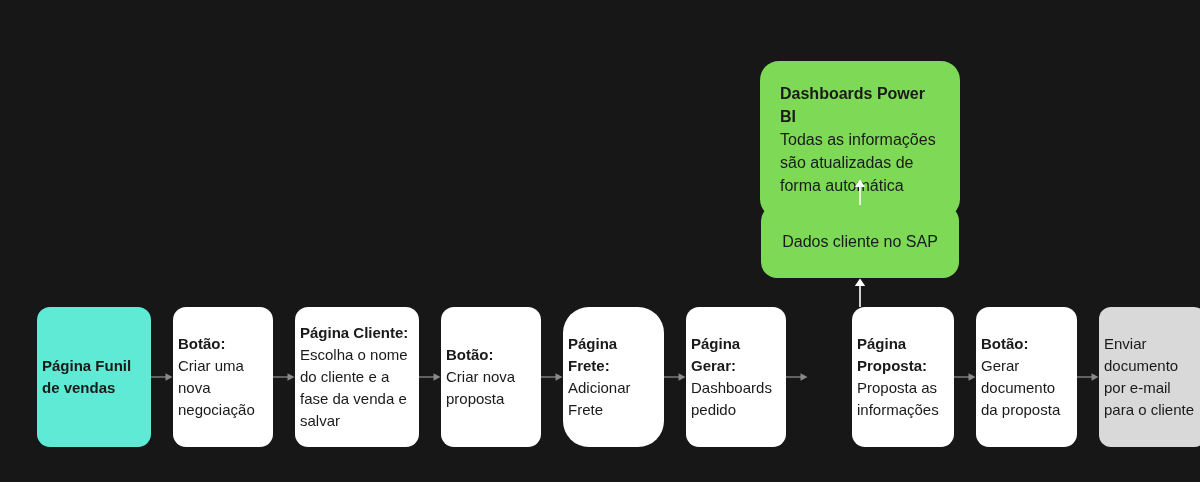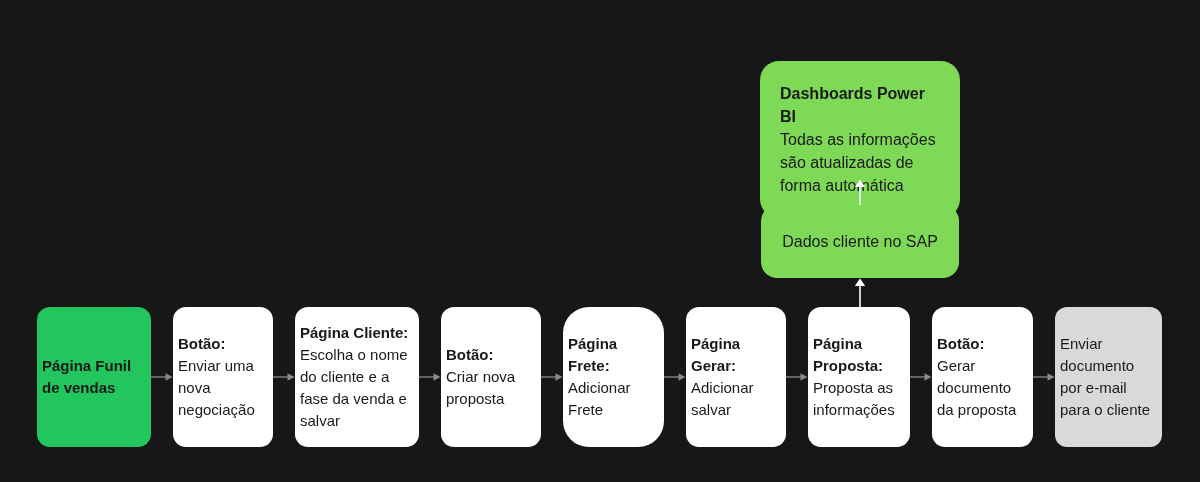--- a/index.html
+++ b/index.html
@@ -31,29 +31,29 @@
     background: #ffffff;
     display: flex;
     flex-direction: column;
     justify-content: center;
     padding: 4px 5px;
     box-sizing: border-box;
     font-size: 15px;
     line-height: 22px;
   }
   .node .t { font-weight: 700; }
-  .node.green { background: #22c55e; }
+  .node.green { background: #5eead4; }
   .node.gray  { background: #D9D9D9; border-radius: 12px; }
   .w0 { width: 114px; }
   .w1 { width: 100px; }
   .w2 { width: 124px; }
   .w3 { width: 100px; }
   .w4 { width: 101px; border-radius: 26px; }
   .w5 { width: 100px; }
-  .w6 { width: 102px; }
+  .w6 { width: 102px; margin-left: 44px; }
   .w7 { width: 101px; }
   .w8 { width: 107px; }
   
   .conn {
     width: 22px;
     display: flex;
     align-items: center;
     justify-content: center;
   }
   .conn svg line { stroke: #8a8a8a; stroke-width: 1.3; }
@@ -137,21 +137,21 @@
 
     <div class="conn">
       <svg width="22" height="12" viewBox="0 0 22 12">
           <line x1="0" y1="6" x2="16" y2="6"></line>
           <path d="M14.5 2.2 L21.5 6 L14.5 9.8 Z"></path>
         </svg>
     </div>
 
     <div class="node w1">
       <div class="t">Botão:</div>
-      <div class="d">Enviar uma nova negociação</div>
+      <div class="d">Criar uma nova negociação</div>
     </div>
 
     <div class="conn">
       <svg width="22" height="12" viewBox="0 0 22 12">
           <line x1="0" y1="6" x2="16" y2="6"></line>
           <path d="M14.5 2.2 L21.5 6 L14.5 9.8 Z"></path>
         </svg>
     </div>
 
     <div class="node w2">
@@ -185,21 +185,21 @@
 
     <div class="conn">
       <svg width="22" height="12" viewBox="0 0 22 12">
           <line x1="0" y1="6" x2="16" y2="6"></line>
           <path d="M14.5 2.2 L21.5 6 L14.5 9.8 Z"></path>
         </svg>
     </div>
 
     <div class="node w5">
       <div class="t">Página Gerar:</div>
-      <div class="d">Adicionar salvar</div>
+      <div class="d">Dashboards pedido</div>
     </div>
 
     <div class="conn">
       <svg width="22" height="12" viewBox="0 0 22 12">
           <line x1="0" y1="6" x2="16" y2="6"></line>
           <path d="M14.5 2.2 L21.5 6 L14.5 9.8 Z"></path>
         </svg>
     </div>
 
     <div class="node w6">

